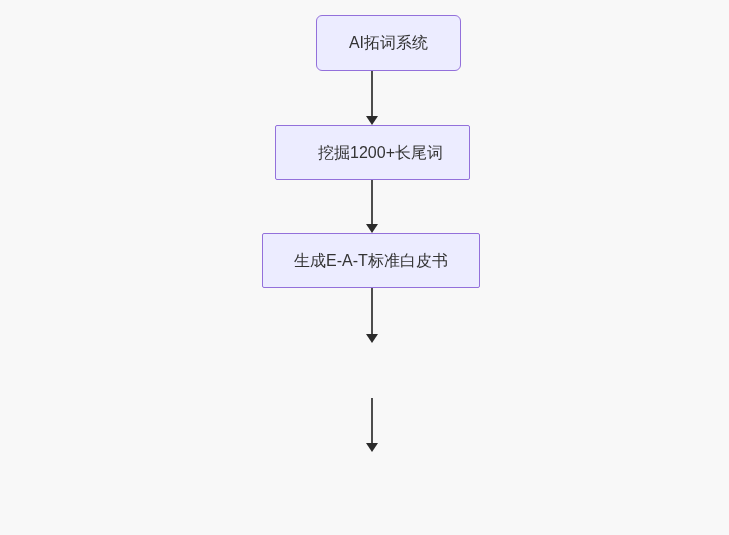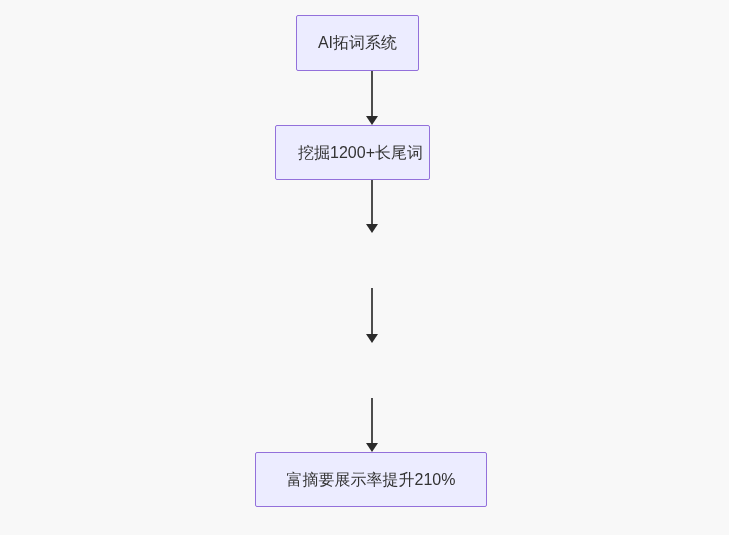--- a/index.html
+++ b/index.html
@@ -57,47 +57,47 @@
     border-left: 6px solid transparent;
     border-right: 6px solid transparent;
     border-top: 9px solid var(--edge-head);
   }
 </style>
 </head>
 <body>
 
 <div class="canvas">
 
-  <div class="node" style="left:296px; top:15px;  width:123px; height:56px;">
+  <div class="node" style="left:316px; top:15px;  width:145px; height:56px;border-radius:6px;">
     <span>AI拓词系统</span>
   </div>
 
   <div class="arrow" style="left:365px; top:71px; height:54px;">
     <div class="line"></div>
     <div class="head"></div>
   </div>
 
-  <div class="node" style="left:275px; top:125px; width:155px; height:55px;padding-left:16px;">
+  <div class="node" style="left:275px; top:125px; width:195px; height:55px;padding-left:16px;">
     <span>挖掘1200+长尾词</span>
   </div>
 
   <div class="arrow" style="left:365px; top:180px; height:53px;">
     <div class="line"></div>
     <div class="head"></div>
   </div>
 
+  <div class="node" style="left:262px; top:233px; width:218px; height:55px;">
+    <span>生成E-A-T标准白皮书</span>
+  </div>
 
   <div class="arrow" style="left:365px; top:288px; height:55px;">
     <div class="line"></div>
     <div class="head"></div>
   </div>
 
 
   <div class="arrow" style="left:365px; top:398px; height:54px;">
     <div class="line"></div>
     <div class="head"></div>
   </div>
 
-  <div class="node" style="left:255px; top:452px; width:232px; height:55px;">
-    <span>富摘要展示率提升210%</span>
-  </div>
 
 </div>
 
 </body></html>

